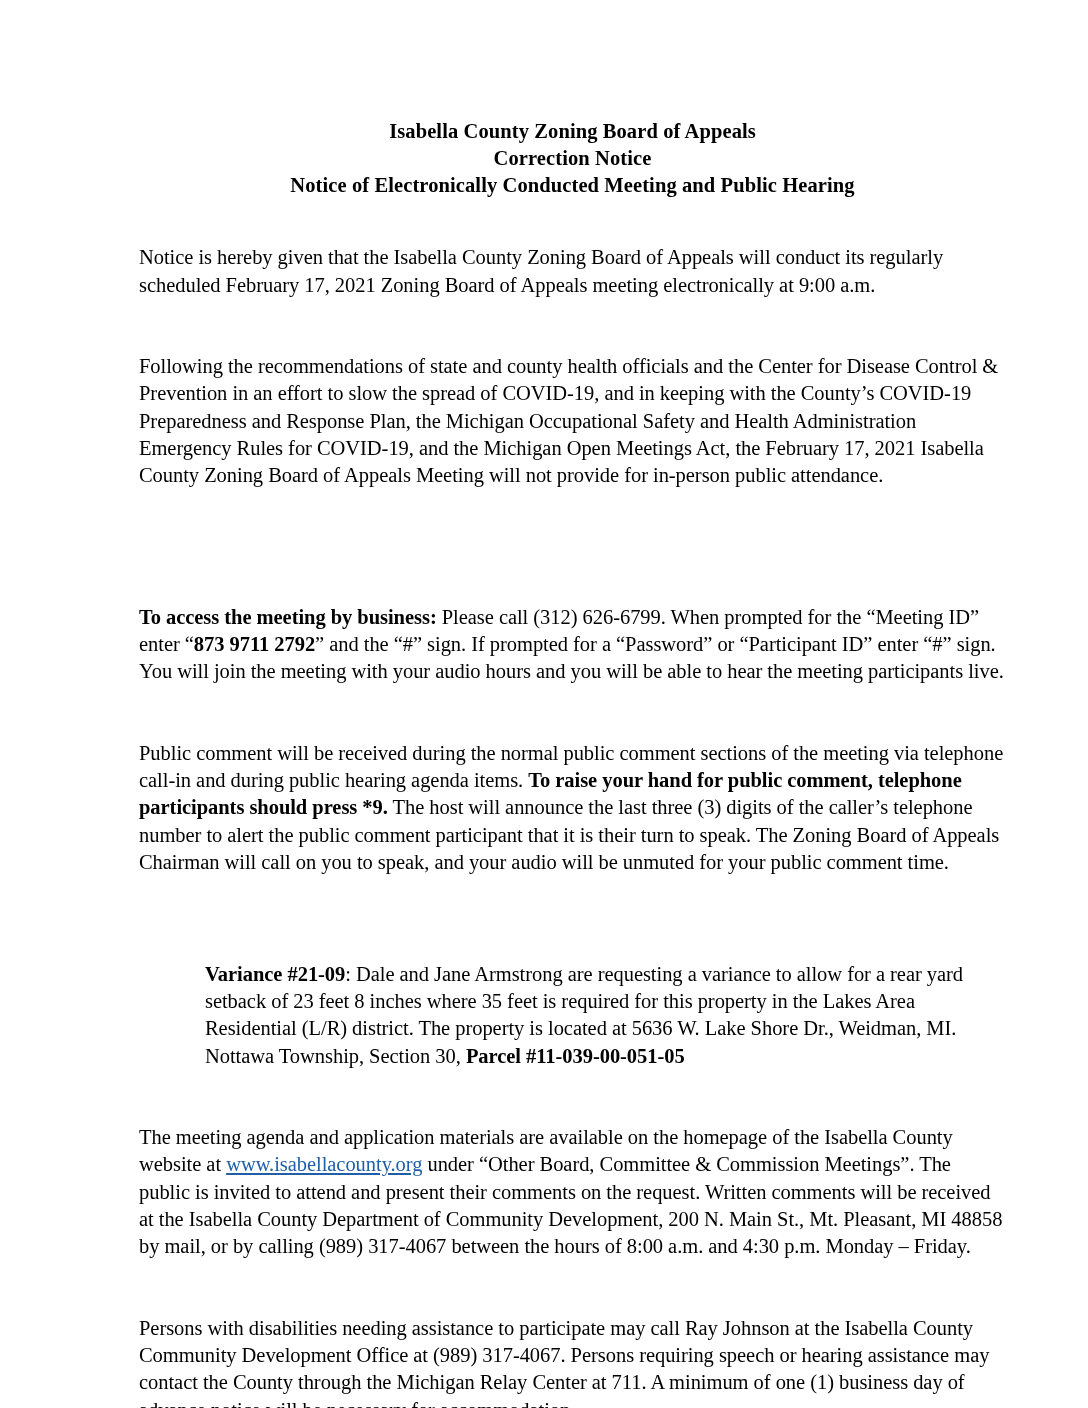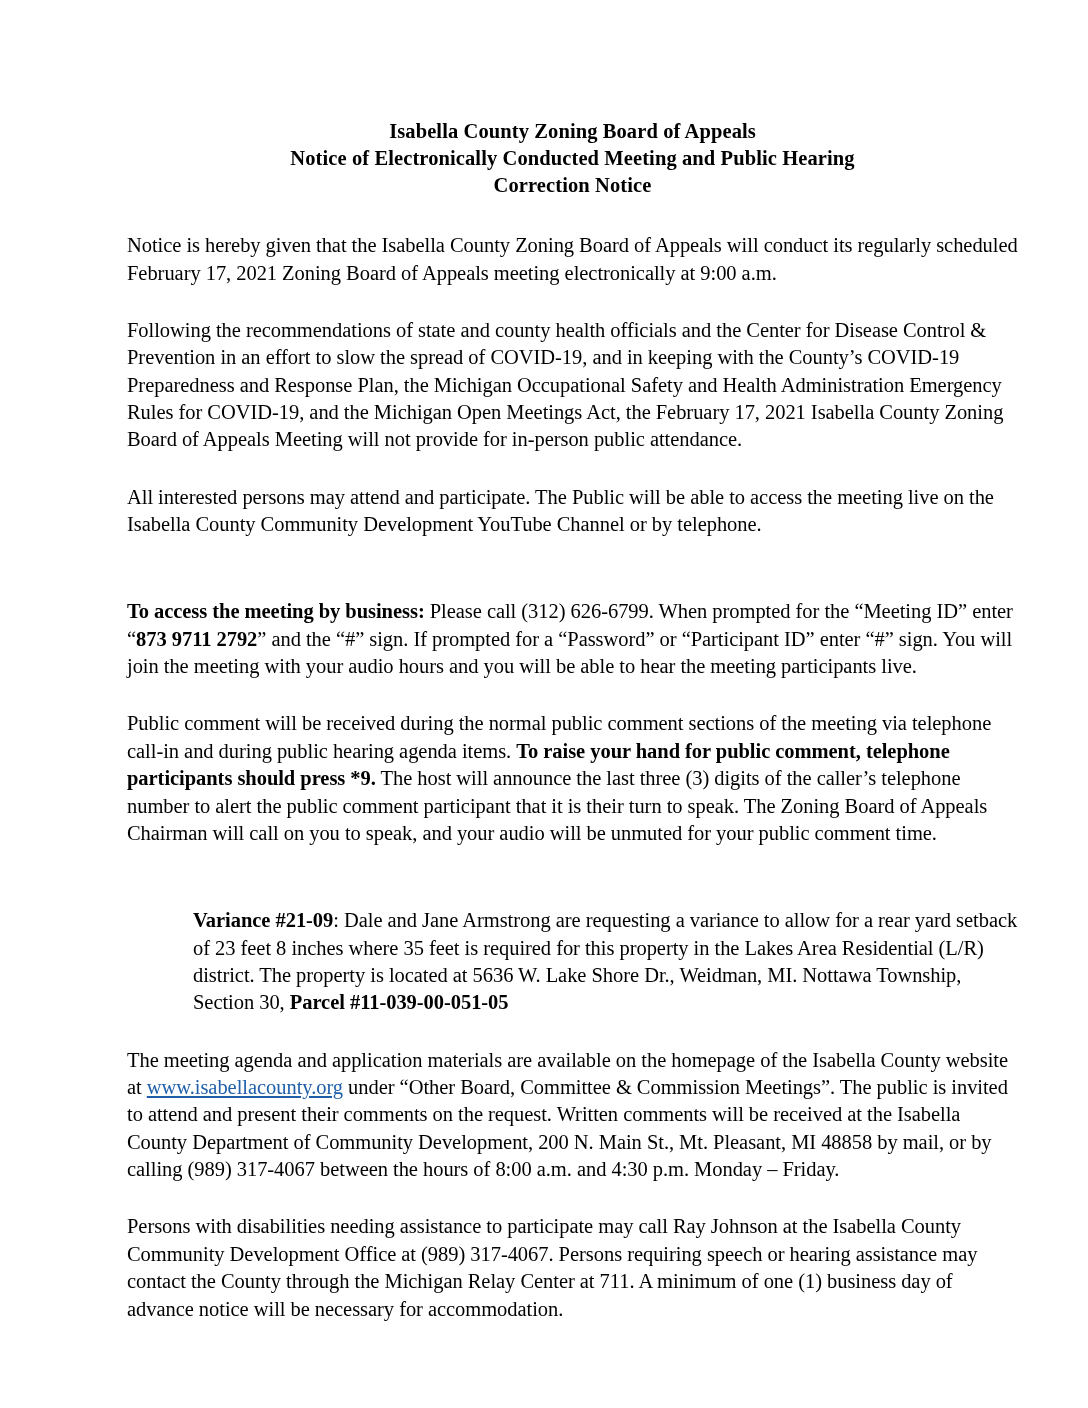--- a/index.html
+++ b/index.html
@@ -31,21 +31,21 @@
     line-height: 1.32;
     margin: 0 0 0 0;
     letter-spacing: 0.1px;
   }
   .heading-line {
     display: block;
   }
   p.para {
     font-size: 20.5px;
     line-height: 1.335;
-    margin: 0;
+    margin: 12px;
     text-align: left;
     letter-spacing: -0.05px;
   }
   .spacer-para {
     height: 30px;
   }
   .spacer-head {
     height: 33px;
   }
   .indent-block {
@@ -62,35 +62,34 @@
   }
 </style>
 </head>
 <body>
 
 <div class="page">
   <div class="content">
 
     <div class="heading-block">
       <span class="heading-line">Isabella County Zoning Board of Appeals</span>
+      <span class="heading-line">Correction Notice</span>
       <span class="heading-line">Notice of Electronically Conducted Meeting and Public Hearing</span>
-      <span class="heading-line">Correction Notice</span>
     </div>
 
     <div class="spacer-head"></div>
 
     <p class="para">Notice is hereby given that the Isabella County Zoning Board of Appeals will conduct its regularly scheduled February 17, 2021 Zoning Board of Appeals meeting electronically at 9:00 a.m.</p>
 
     <div class="spacer-para"></div>
 
     <p class="para">Following the recommendations of state and county health officials and the Center for Disease Control &amp; Prevention in an effort to slow the spread of COVID-19, and in keeping with the County’s COVID-19 Preparedness and Response Plan, the Michigan Occupational Safety and Health Administration Emergency Rules for COVID-19, and the Michigan Open Meetings Act, the February 17, 2021 Isabella County Zoning Board of Appeals Meeting will not provide for in-person public attendance.</p>
 
     <div class="spacer-para"></div>
 
-    <p class="para">All interested persons may attend and participate.  The Public will be able to access the meeting live on the Isabella County Community Development YouTube Channel or by telephone.</p>
 
     <div class="spacer-para"></div>
 
 
     <div class="spacer-para"></div>
 
     <p class="para"><b>To access the meeting by business:</b><span> Please call (312) 626-6799.  When prompted for the “Meeting ID” enter “</span><b>873 9711 2792</b><span>” and the “#” sign.  If prompted for a “Password” or “Participant ID” enter “#” sign.  You will join the meeting with your audio hours and you will be able to hear the meeting participants live.</span></p>
 
     <div class="spacer-para"></div>
 

